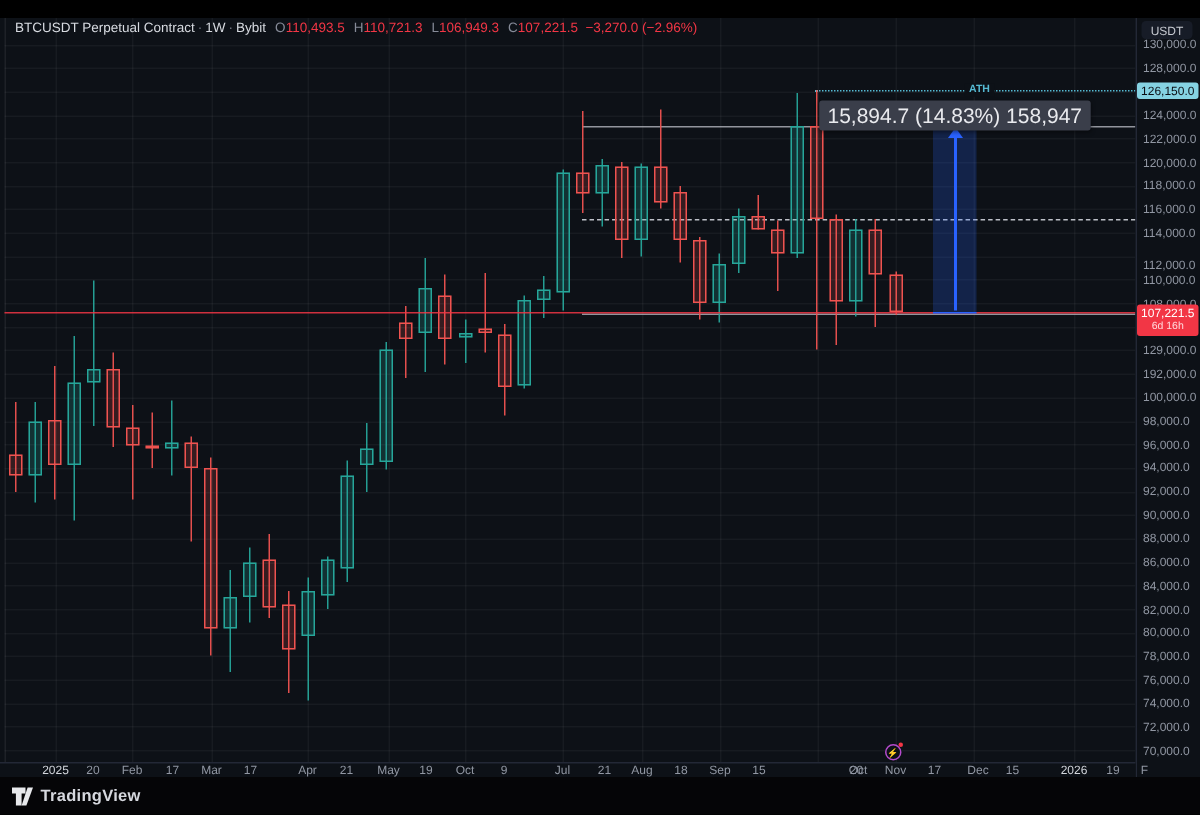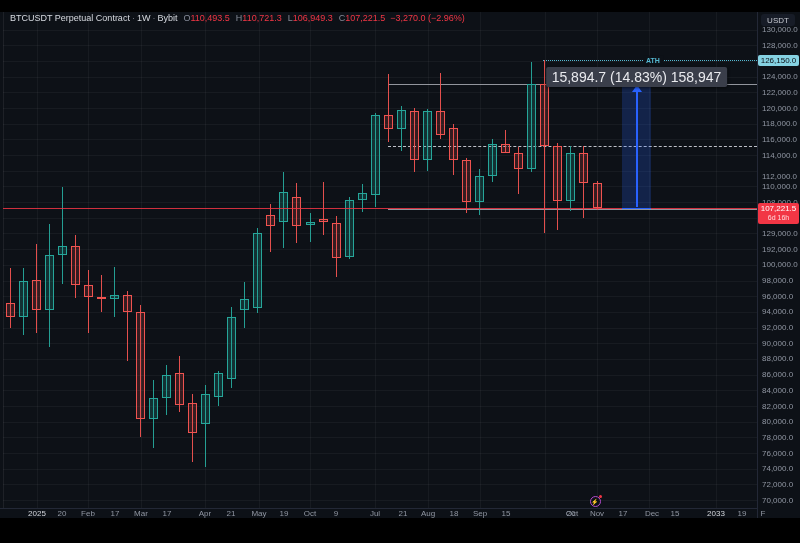--- a/index.html
+++ b/index.html
@@ -151,21 +151,21 @@
       <div class="gridv" style="left: 545px; top: 12px; width: 1px; height: 496px;"></div>
       <div class="ttick" style="left: 572px;">Oct</div>
       <div class="ttick" style="left: 571px;">20</div>
       <div class="gridv" style="left: 597px; top: 12px; width: 1px; height: 496px;"></div>
       <div class="ttick" style="left: 597px;">Nov</div>
       <div class="ttick" style="left: 623px;">17</div>
       <div class="gridv" style="left: 649px; top: 12px; width: 1px; height: 496px;"></div>
       <div class="ttick" style="left: 652px;">Dec</div>
       <div class="ttick" style="left: 675px;">15</div>
       <div class="gridv" style="left: 716px; top: 12px; width: 1px; height: 496px;"></div>
-      <div class="ttick major" style="left: 716px;">2033</div>
+      <div class="ttick major" style="left: 716px;">2026</div>
       <div class="ttick" style="left: 742px;">19</div>
       <div class="gridv" style="left: 763px; top: 12px; width: 1px; height: 496px;"></div>
       <div class="ttick" style="left: 763px;">F</div>
       <div class="wick" style="left: 9.5px; top: 268px; height: 60.3922px; background: rgb(239, 83, 80); opacity: 0.95;"></div>
       <div class="body" style="left: 5.5px; top: 303.294px; width: 9px; height: 14.1176px; border-color: rgb(239, 83, 80); background: rgba(239, 83, 80, 0.18);"></div>
       <div class="wick" style="left: 22.545px; top: 268px; height: 67.451px; background: rgb(38, 166, 154); opacity: 0.95;"></div>
       <div class="body" style="left: 18.545px; top: 280.549px; width: 9px; height: 36.8627px; border-color: rgb(38, 166, 154); background: rgba(38, 166, 154, 0.22);"></div>
       <div class="wick" style="left: 35.59px; top: 243.686px; height: 89.4118px; background: rgb(239, 83, 80); opacity: 0.95;"></div>
       <div class="body" style="left: 31.59px; top: 279.765px; width: 9px; height: 30.5882px; border-color: rgb(239, 83, 80); background: rgba(239, 83, 80, 0.18);"></div>
       <div class="wick" style="left: 48.635px; top: 224.078px; height: 123.137px; background: rgb(38, 166, 154); opacity: 0.95;"></div>
@@ -275,13 +275,22 @@
     <span class="title">BTCUSDT Perpetual Contract</span><span class="sep">·</span><span class="title">1W</span><span class="sep">·</span><span class="title">Bybit</span><span class="olabel">O</span><span class="oval">110,493.5</span><span class="olabel">H</span><span class="oval">110,721.3</span><span class="olabel">L</span><span class="oval">106,949.3</span><span class="olabel">C</span><span class="oval">107,221.5</span><span class="chg">−3,270.0 (−2.96%)</span>
   </div>
 
   <div class="usdt-pill">USDT</div>
 
   <div class="events-icon" id="events-icon" style="left: 590px; top: 496px;">
     <span>⚡</span>
   </div>
   <div class="events-dot" id="events-dot" style="left: 599px; top: 495px;"></div>
 
+  <div class="bottom-bar">
+    <div class="logo">
+      <svg width="14" height="14" viewBox="0 0 14 14">
+        <path fill="#e8e9ec" d="M0 1h9v4H6.4v8H2.6V5H0z"></path>
+        <path fill="#e8e9ec" d="M9.6 13H6.4L10.4 1H14z"></path>
+      </svg>
+      <span class="logo-text">TradingView</span>
+    </div>
+  </div>
 </div>
 
 </body></html>

